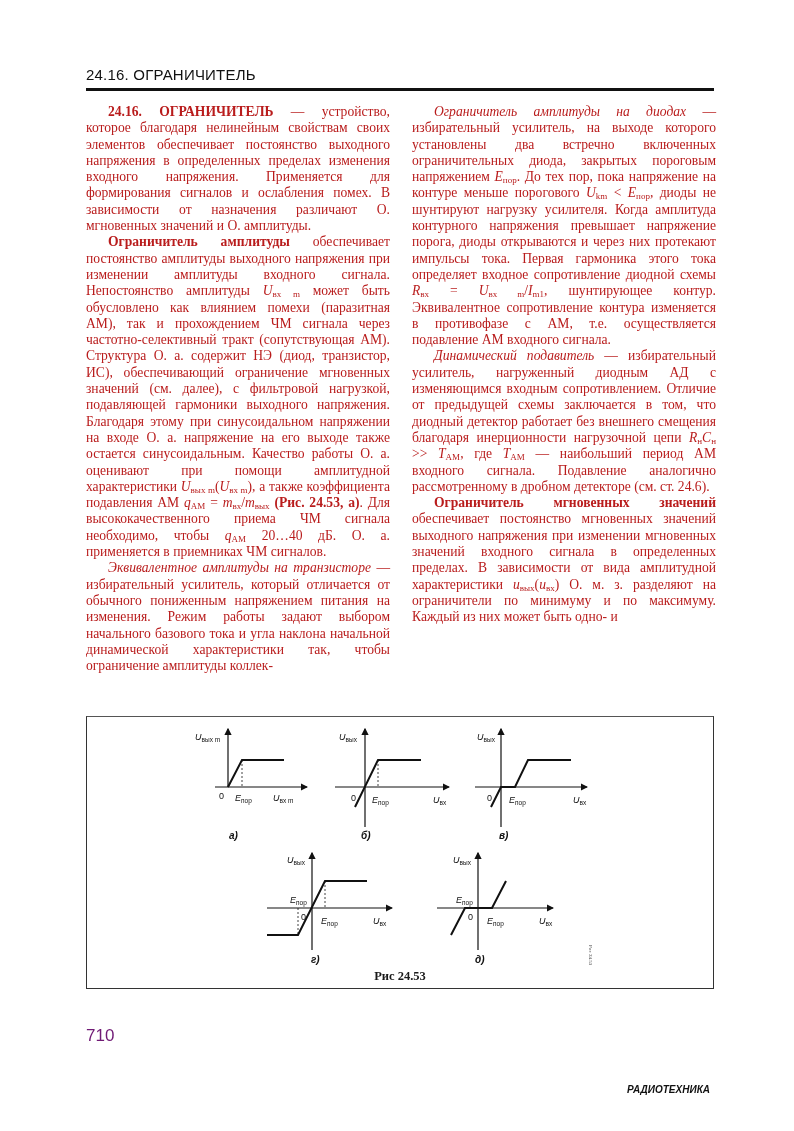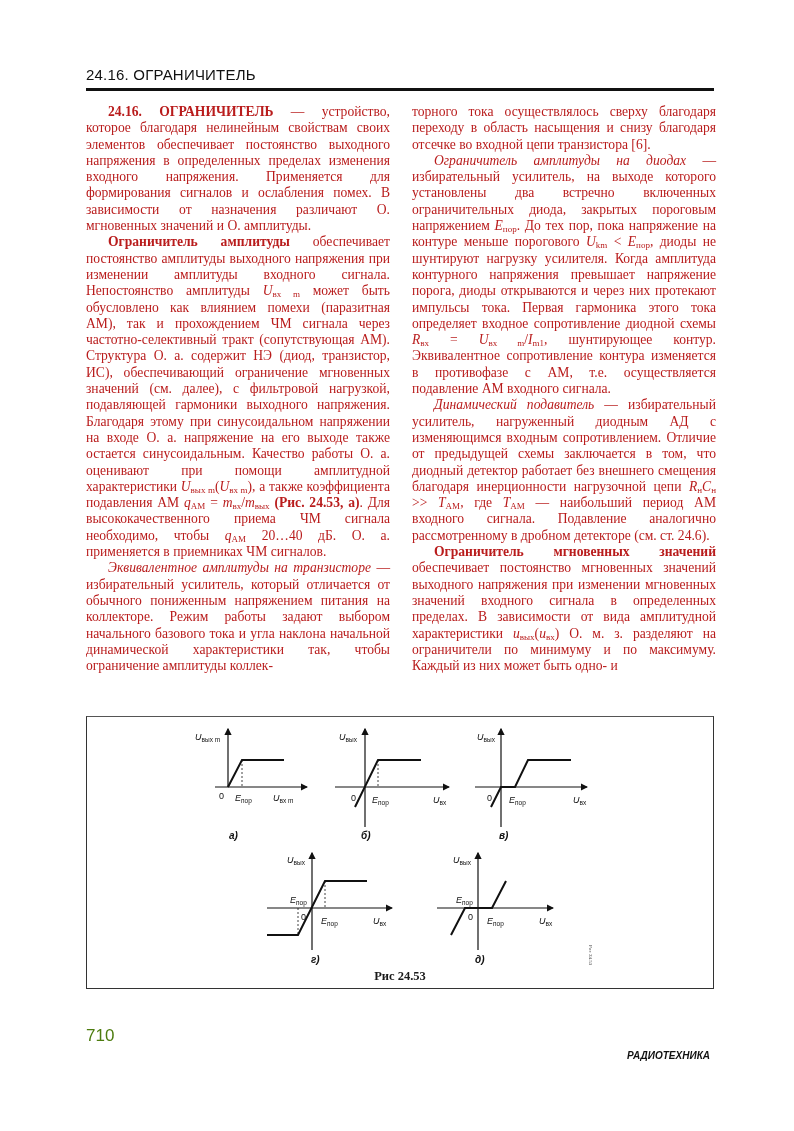--- a/index.html
+++ b/index.html
@@ -10,41 +10,40 @@
   .col.left { left: 86px; }
   .col.right { left: 412px; top: 104px; }
   .col p { margin: 0; text-indent: 22px; hyphens: manual; }
   .col p.noindent { text-indent: 0; }
   b { font-weight: bold; }
   i { font-style: italic; }
   sub { font-size: 9px; vertical-align: -2px; line-height: 0; }
   .figure-box { position: absolute; left: 86px; top: 716px; width: 626px; height: 271px; border: 1px solid #333; border-top: 1px solid #555; }
   .figure-box svg { position: absolute; left: 0; top: 0; }
   .fig-caption { position: absolute; left: 0; width: 626px; top: 252px; text-align: center; font-family: "Liberation Serif", serif; font-weight: bold; font-size: 12.5px; }
-  .folio { position: absolute; left: 86px; top: 1026px; font-family: "Liberation Sans", sans-serif; font-size: 17px; color: #4d7c0f; }
-  .book-title { position: absolute; right: 84px; top: 1050px; font-family: "Liberation Sans", sans-serif; font-size: 10px; font-style: italic; font-weight: bold; color: #111; }
+  .folio { position: absolute; left: 86px; top: 1026px; font-family: "Liberation Sans", sans-serif; font-size: 17px; color: #701a75; }
+  .book-title { position: absolute; right: 84px; top: 1084px; font-family: "Liberation Sans", sans-serif; font-size: 10px; font-style: italic; font-weight: bold; color: #111; }
   .lbl { font-family: "Liberation Sans", sans-serif; font-style: italic; font-size: 9px; fill: #111; }
   .lbl-sub { font-size: 6.5px; font-style: normal; }
   .panel-letter { font-family: "Liberation Sans", sans-serif; font-style: italic; font-weight: bold; font-size: 10px; fill: #111; }
   .zero { font-family: "Liberation Sans", sans-serif; font-size: 9px; fill: #111; }
 </style>
 </head>
 <body>
 
 <div class="running-head">24.16. ОГРАНИЧИТЕЛЬ</div>
 <div class="head-rule"></div>
 
 <div class="col left">
   <p><b>24.16. ОГРАНИЧИТЕЛЬ</b><span> — устройство, которое благодаря нелинейным свойствам своих элементов обеспечивает постоянство выходного напряжения в определенных пределах изменения входного напряжения. Применяется для формирования сигналов и ослабления помех. В зависимости от назначения различают О. мгновенных значений и О. амплитуды.</span></p>
   <p><b>Ограничитель амплитуды</b><span> обеспечивает постоянство амплитуды выходного напряжения при изменении амплитуды входного сигнала. Непостоянство амплитуды </span><i>U</i><sub>вх m</sub><span> может быть обусловлено как влиянием помехи (паразитная АМ), так и прохождением ЧМ сигнала через частотно-селективный тракт (сопутствующая АМ). Структура О. а. содержит НЭ (диод, транзистор, ИС), обеспечивающий ограничение мгновенных значений (см. далее), с фильтровой нагрузкой, подавляющей гармоники выходного напряжения. Благодаря этому при синусоидальном напряжении на входе О. а. напряжение на его выходе также остается синусоидальным. Качество работы О. а. оценивают при помощи амплитудной характеристики </span><i>U</i><sub>вых m</sub>(<i>U</i><sub>вх m</sub>)<span>, а также коэффициента подавления АМ </span><i>q</i><sub>АМ</sub><span> = </span><i>m</i><sub>вх</sub>/<i>m</i><sub>вых</sub> <b>(Рис. 24.53, а)</b><span>. Для высококачественного приема ЧМ сигнала необходимо, чтобы </span><i>q</i><sub>АМ</sub><span>   20…40 дБ. О. а. применяется в приемниках ЧМ сигналов.</span></p>
-  <p><i>Эквивалентное амплитуды на транзисторе</i><span> — избирательный усилитель, который отличается от обычного пониженным напряжением питания на коллекторе. Режим работы задают выбором начального базового тока и угла наклона начальной динамической характеристики так, чтобы ограничение амплитуды коллек-</span></p>
+  <p><i>Эквивалентное амплитуды на транзисторе</i><span> — избирательный усилитель, который отличается от обычного пониженным напряжением питания на изменения. Режим работы задают выбором начального базового тока и угла наклона начальной динамической характеристики так, чтобы ограничение амплитуды коллек-</span></p>
 </div>
 
 <div class="col right">
-  <p class="noindent"><span>торного тока осуществлялось сверху благодаря переходу в область насыщения и снизу благодаря отсечке во входной цепи транзистора [6].</span></p>
   <p><i>Ограничитель амплитуды на диодах</i><span> — избирательный усилитель, на выходе которого установлены два встречно включенных ограничительных диода, закрытых пороговым напряжением </span><i>E</i><sub>пор</sub><span>. До тех пор, пока напряжение на контуре меньше порогового </span><i>U</i><sub>km</sub><span> &lt; </span><i>E</i><sub>пор</sub><span>, диоды не шунтируют нагрузку усилителя. Когда амплитуда контурного напряжения превышает напряжение порога, диоды открываются и через них протекают импульсы тока. Первая гармоника этого тока определяет входное сопротивление диодной схемы </span><i>R</i><sub>вх</sub><span> = </span><i>U</i><sub>вх m</sub>/<i>I</i><sub>m1</sub><span>, шунтирующее контур. Эквивалентное сопротивление контура изменяется в противофазе с АМ, т.е. осуществляется подавление АМ входного сигнала.</span></p>
   <p><i>Динамический подавитель</i><span> — избирательный усилитель, нагруженный диодным АД с изменяющимся входным сопротивлением. Отличие от предыдущей схемы заключается в том, что диодный детектор работает без внешнего смещения благодаря инерционности нагрузочной цепи </span><i>R</i><sub>н</sub><i>C</i><sub>н</sub><span> &gt;&gt; </span><i>T</i><sub>АМ</sub><span>, где </span><i>T</i><sub>АМ</sub><span> — наибольший период АМ входного сигнала. Подавление аналогично рассмотренному в дробном детекторе (см. ст. 24.6).</span></p>
   <p><b>Ограничитель мгновенных значений</b><span> обеспечивает постоянство мгновенных значений выходного напряжения при изменении мгновенных значений входного сигнала в определенных пределах. В зависимости от вида амплитудной характеристики </span><i>u</i><sub>вых</sub>(<i>u</i><sub>вх</sub>)<span> О. м. з. разделяют на ограничители по минимуму и по максимуму. Каждый из них может быть одно- и</span></p>
 </div>
 
 <div class="figure-box">
   <svg width="626" height="271" viewBox="0 0 626 271">
     <defs>
       <marker id="arr" markerWidth="6" markerHeight="6" refX="5" refY="3" orient="auto">
         <path d="M0,0 L6,3 L0,6 Z" fill="#111"></path>

